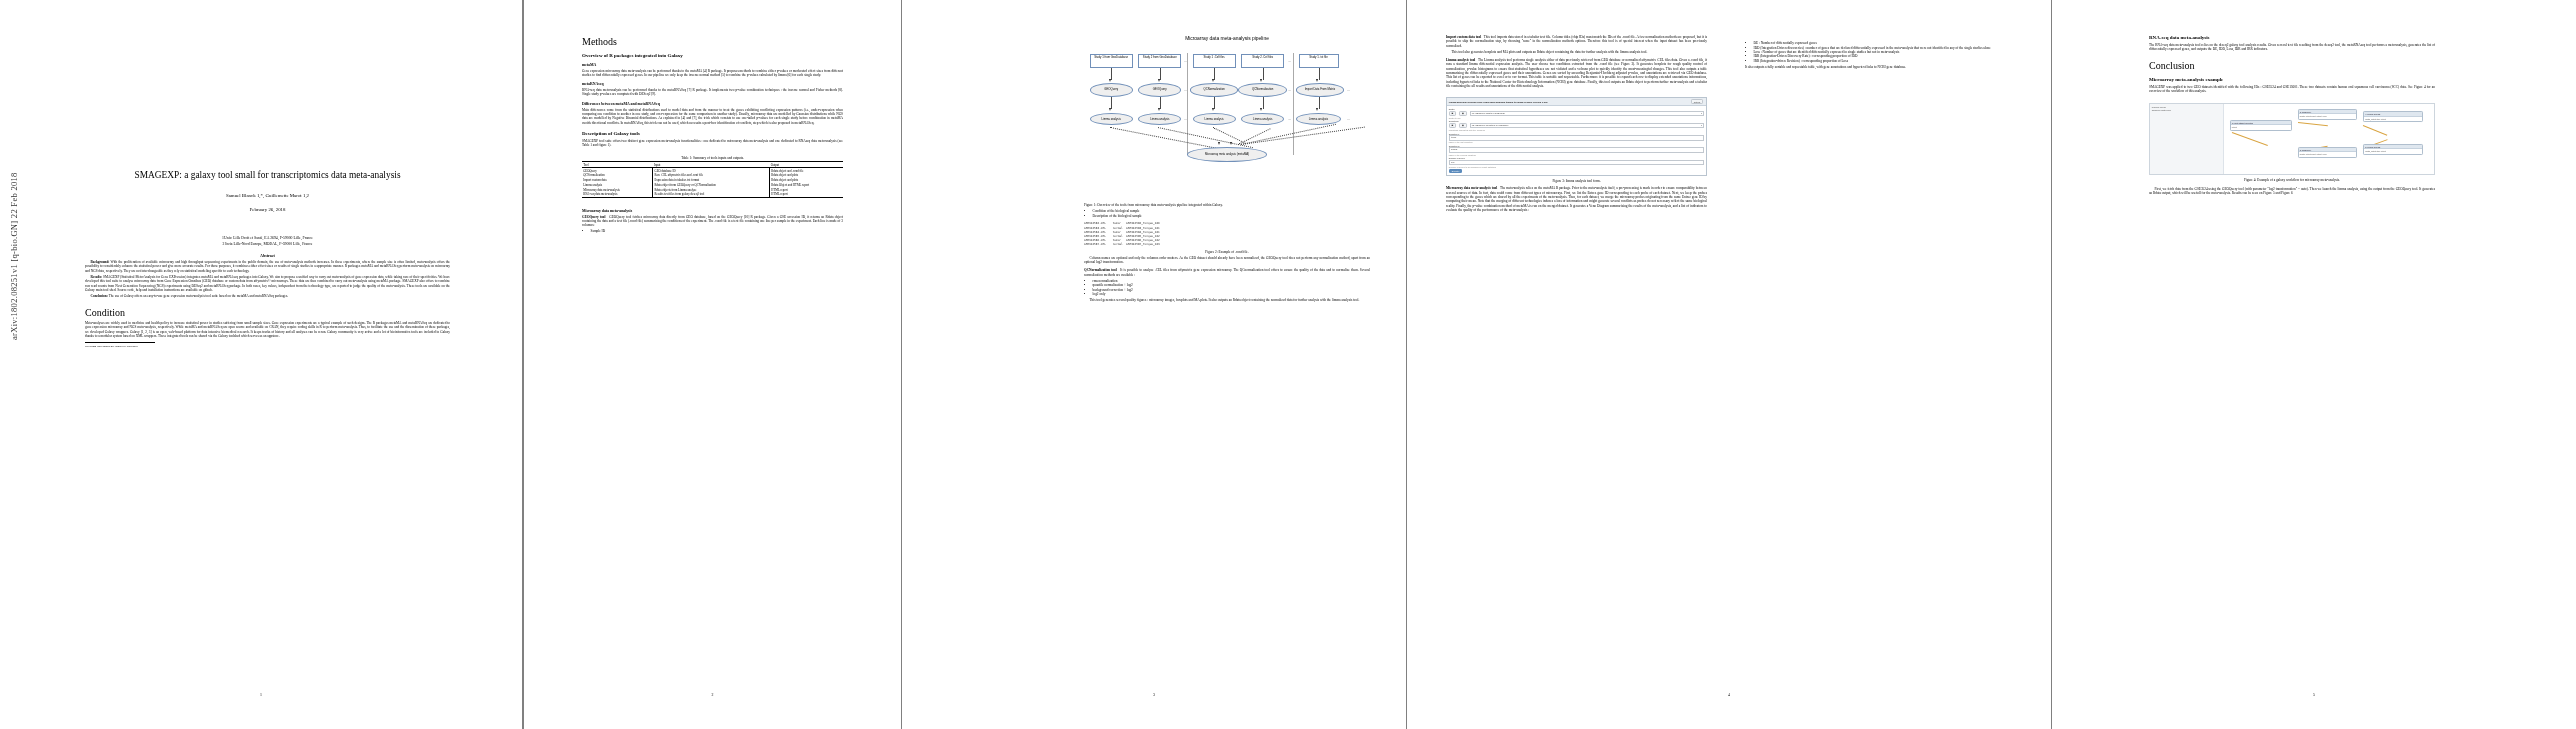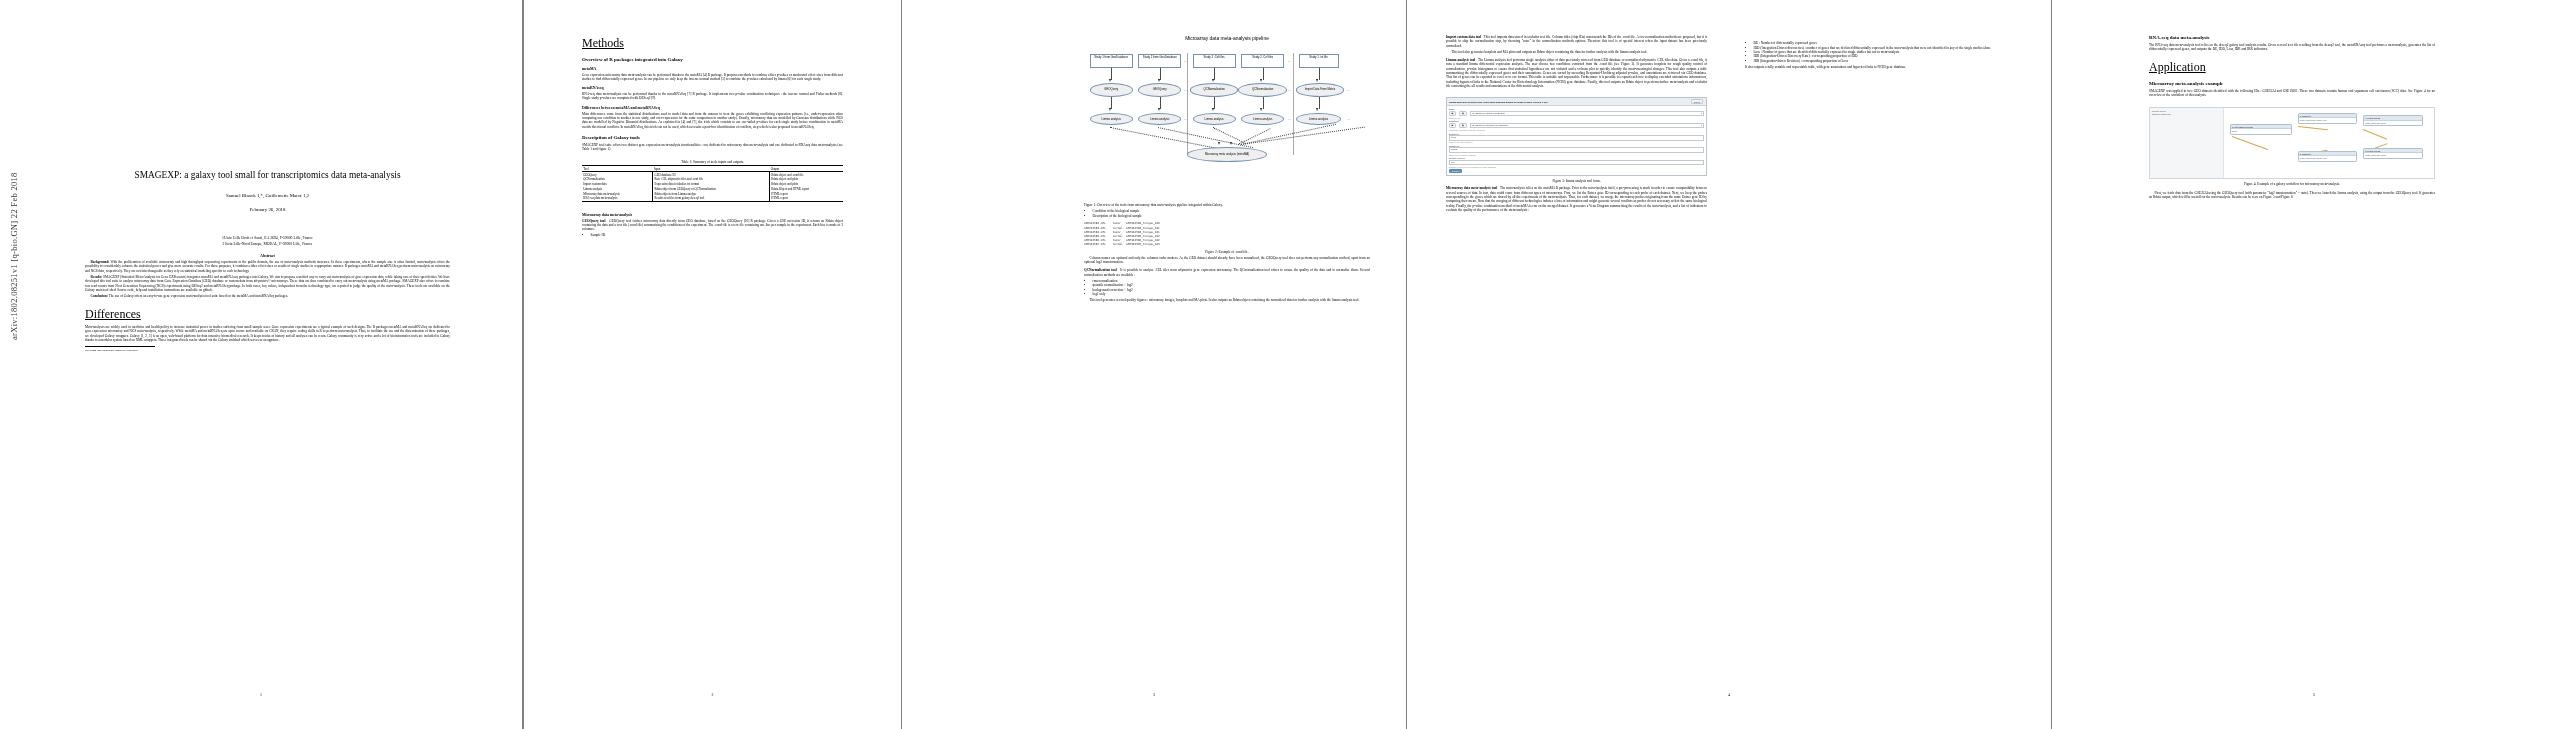--- a/index.html
+++ b/index.html
@@ -11,21 +11,21 @@
   .p3{left:902px;width:504px;}
   .p4{left:1407px;width:644px;}
   .p5{left:2052px;width:524px;}
 
   .col{position:absolute;font-size:3.4px;line-height:1.28;text-align:justify;color:#000;}
   h1.title{font-size:9.4px;font-weight:normal;text-align:center;line-height:1.35;margin:0;}
   .authors{font-size:4.9px;text-align:center;margin-top:11px;}
   .date{font-size:4.9px;text-align:center;margin-top:9.7px;}
   .affil{font-size:3.8px;text-align:center;line-height:1.5;margin-top:24px;}
   .abshead{font-size:4px;font-weight:bold;text-align:center;margin:5.5px 0 1.8px 0;}
-  .sec{font-size:12px;font-weight:normal;margin:8px 0 3.6px 0;text-decoration:underline;}
+  .sec{font-size:10px;font-weight:normal;margin:8px 0 3.6px 0;}
   .sec2{font-size:5px;font-weight:bold;margin:6px 0 3px 0;}
   .sec3{font-size:3.8px;font-weight:bold;margin:4.9px 0 1.8px 0;}
   .para{margin:0 0 1.8px 0;text-indent:0;}
   .para.ind{text-indent:5.5px;}
   b{font-weight:bold;}
   ul{margin:1.2px 0 1.8px 0;padding-left:8.5px;}
   li{margin:0;}
   .pnum{position:absolute;bottom:32px;width:100%;text-align:center;font-size:3.9px;}
   .arxiv{position:absolute;left:8.5px;top:340px;transform-origin:left top;transform:rotate(-90deg);
         font-size:8.5px;letter-spacing:0.3px;white-space:nowrap;color:#333;}
@@ -107,21 +107,21 @@
       <div class="affil">
         <div>1Univ. Lille Droit et Santé, EA 2694, F-59000 Lille, France</div>
         <div>2 Inria Lille-Nord Europe, MODAL, F-59000 Lille, France</div>
       </div>
       <div class="abshead">Abstract</div>
       <div class="col" style="position:static;">
         <p class="para ind"><b>Background:</b> <span>With the proliferation of available microarray and high throughput sequencing experiments in the public domain, the use of meta-analysis methods increases. In these experiments, where the sample size is often limited, meta-analysis offers the possibility to considerably enhance the statistical power and give more accurate results. For those purposes, it combines either effect sizes or results of single studies in a appropriate manner. R packages metaMA and metaRNASeq perform meta-analysis on microarray and NGS data, respectively. They are not interchangeable as they rely on statistical modeling specific to each technology.</span></p>
         <p class="para ind"><b>Results:</b> <span>SMAGEXP (Statistical Meta-Analysis for Gene EXPression) integrates metaMA and metaRNAseq packages into Galaxy. We aim to propose a unified way to carry out meta-analysis of gene expression data, while taking care of their specificities. We have developed this tool suite to analyse microarray data from Gene Expression Omnibus (GEO) database or custom data from affymetrix© microarrays. These data are then combined to carry out meta-analysis using metaMA package. SMAGEXP also offers to combine raw read counts from Next Generation Sequencing (NGS) experiments using DESeq2 and metaRNASeq package. In both cases, key values, independent from the technology type, are reported to judge the quality of the meta-analysis. These tools are available on the Galaxy main tool shed. Source code, help and installation instructions are available on github.</span></p>
         <p class="para ind"><b>Conclusion:</b> <span>The use of Galaxy offers an easy-to-use gene expression meta-analysis tool suite based on the metaMA and metaRNASeq packages.</span></p>
       </div>
-      <div class="sec">Differences</div>
+      <div class="sec">Condition</div>
       <div class="col" style="position:static;">
         <p class="para">Meta-analyses are widely used in medicine and health policy to increase statistical power in studies suffering from small sample sizes. Gene expression experiments are a typical example of such designs. The R packages metaMA and metaRNASeq are dedicated to gene expression microarray and NGS meta-analysis, respectively. While metaMA and metaRNASeq are open source and available on CRAN, they require coding skills in R to perform meta-analysis. Thus, to facilitate the use and the dissemination of these packages, we developed Galaxy wrappers. Galaxy [1, 2, 3] is an open, web-based platform for data intensive biomedical research. It keeps tracks of history and all analyses can be rerun. Galaxy community is very active and a lot of bioinformatics tools are included in Galaxy thanks to a modular system based on XML wrappers. These integrated tools can be shared via the Galaxy toolshed which serves as an appstore.</p>
       </div>
       <div class="fnrule"></div>
       <div class="fnote">*to whom correspondence should be addressed</div>
     </div>
     <div class="pnum">1</div>
   </div>
 
   <div class="page p2">
@@ -395,21 +395,21 @@
     </div>
     <div class="pnum">4</div>
   </div>
 
   <div class="page p5">
     <div style="position:absolute;left:97px;top:35px;width:286px;">
       <div class="sec2" style="margin-top:0">RNA-seq data meta-analysis</div>
       <div class="col" style="position:static;">
         <p class="para">The RNA-seq data meta-analysis tool relies on the deseq2 galaxy tool analysis results. Given several text file resulting from the deseq2 tool, the metaRNAseq tool performs a meta-analysis, generates the list of differentially expressed genes, and outputs the DE, IDD, Loss, IDR and IRR indicators.</p>
       </div>
-      <div class="sec">Application</div>
+      <div class="sec">Conclusion</div>
       <div class="sec2">Microarray meta-analysis example</div>
       <div class="col" style="position:static;">
         <p class="para">SMAGEXP was applied to two GEO datasets identified with the following IDs : GSE3524 and GSE13601. These two datasets contain human oral squamous cell carcinoma (SCC) data. See Figure 4 for an overview of the workflow of this analysis.</p>
       </div>
 
       <div style="margin-top:9.7px;">
         <div class="wf">
           <div class="wfside">
             <div class="wfrow">workflow canvas</div>
             <div class="wfrow">GEOQueryRdata.cond</div>

